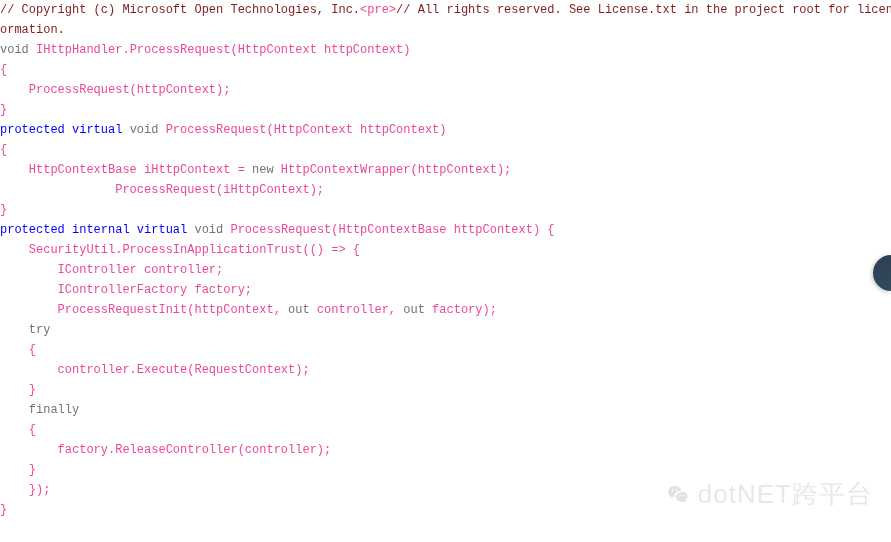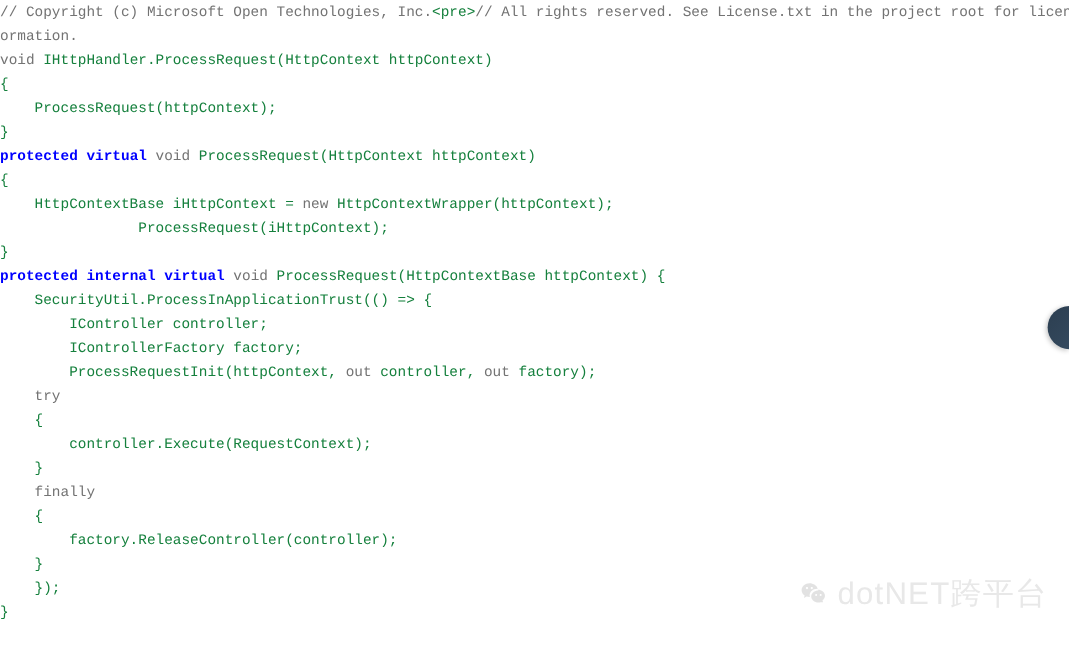--- a/index.html
+++ b/index.html
@@ -17,23 +17,23 @@
   .code-area {
     padding: 0;
     line-height: 20px;
     white-space: pre;
   }
   .line {
     display: block;
     min-height: 20px;
   }
   .kw   { color: #737373; }   
-  .mod  { color: #0000ff; font-weight: bold; }   
-  .cmt  { color: #737373; margin-top: 30px; }   
-  .txt  { color: #15803d; }
+  .mod  { color: #0000ff; }   
+  .cmt  { color: #7f1d1d; margin-top: 30px; }   
+  .txt  { color: #ec4899; }
   .watermark {
     position: absolute;
     right: 18px;
     bottom: 30px;
     display: flex;
     align-items: center;
     gap: 8px;
     color: #e8e8e8;
     font-family: "Microsoft YaHei", Arial, sans-serif;
     font-size: 26px;

